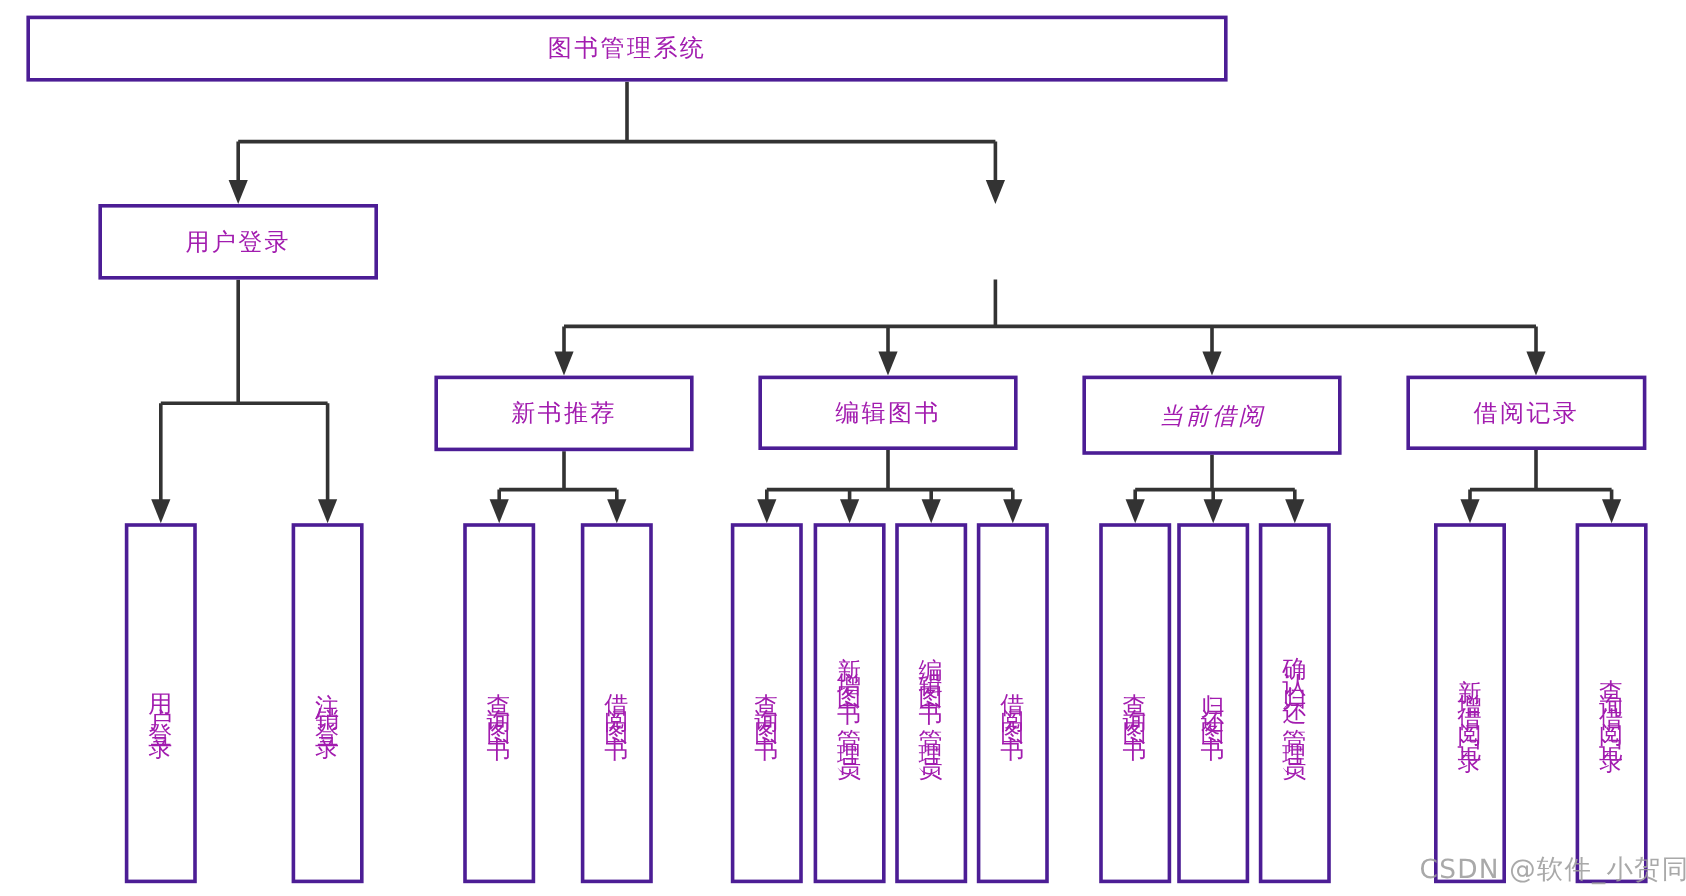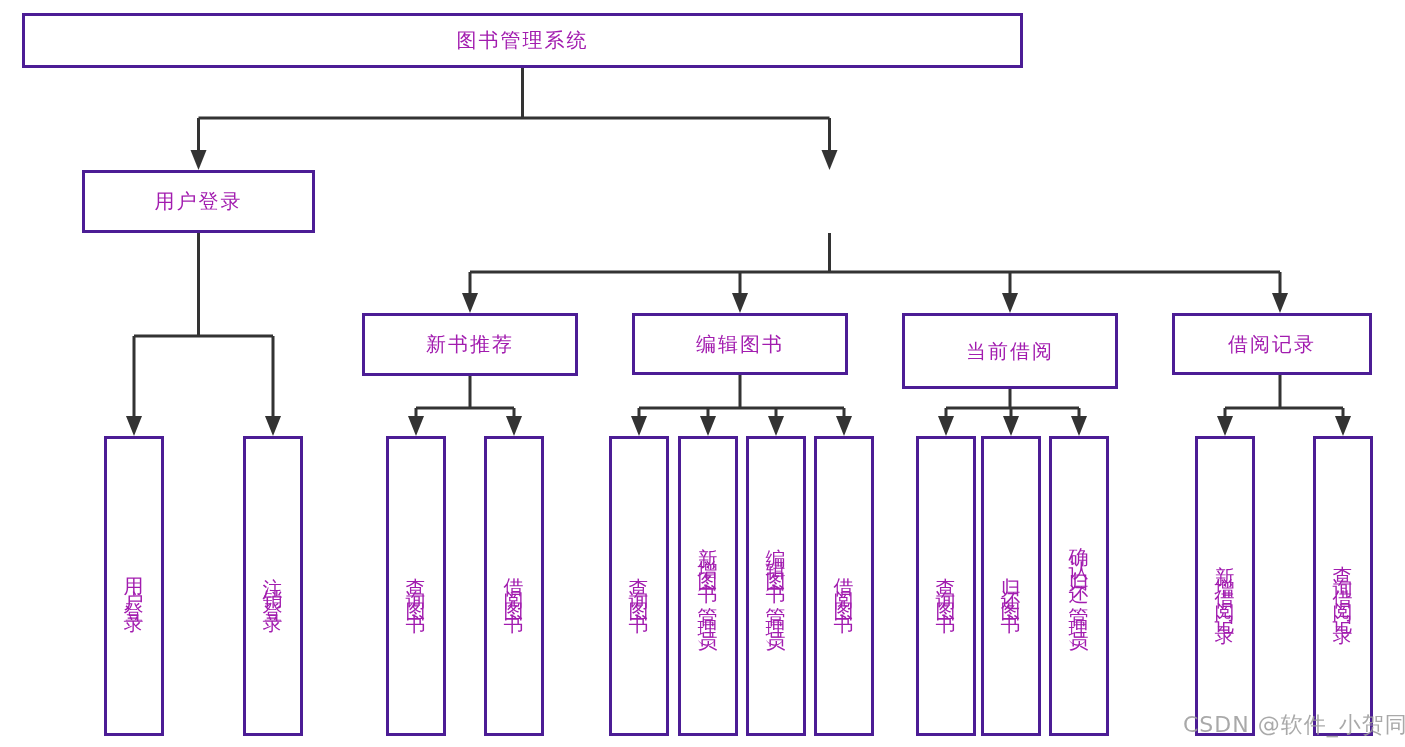--- a/index.html
+++ b/index.html
@@ -108,21 +108,21 @@
   <div class="node h" style="left:82px; top:170px; width:233px; height:63px;">
     <span>用户登录</span>
   </div>
 
   <div class="node h" style="left:362px; top:313px; width:216px; height:63px;">
     <span>新书推荐</span>
   </div>
   <div class="node h" style="left:632px; top:313px; width:216px; height:62px;">
     <span>编辑图书</span>
   </div>
-  <div class="node h" style="left:902px; top:313px; width:216px; height:76px;">
+  <div class="node h" style="left:902px; top:313px; width:216px; height:66px;font-style:italic;">
     <span>当前借阅</span>
   </div>
   <div class="node h" style="left:1172px; top:313px; width:200px; height:62px;">
     <span>借阅记录</span>
   </div>
 
   <div class="node v" style="left:104px; top:436px; width:60px; height:300px;">
     <span>用户登录</span>
   </div>
   <div class="node v" style="left:243px; top:436px; width:60px; height:300px;">

